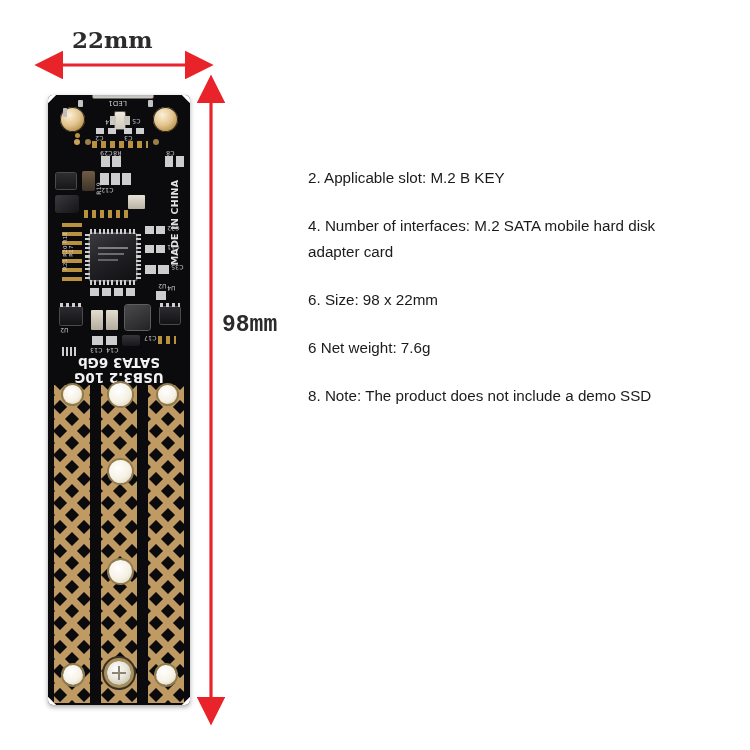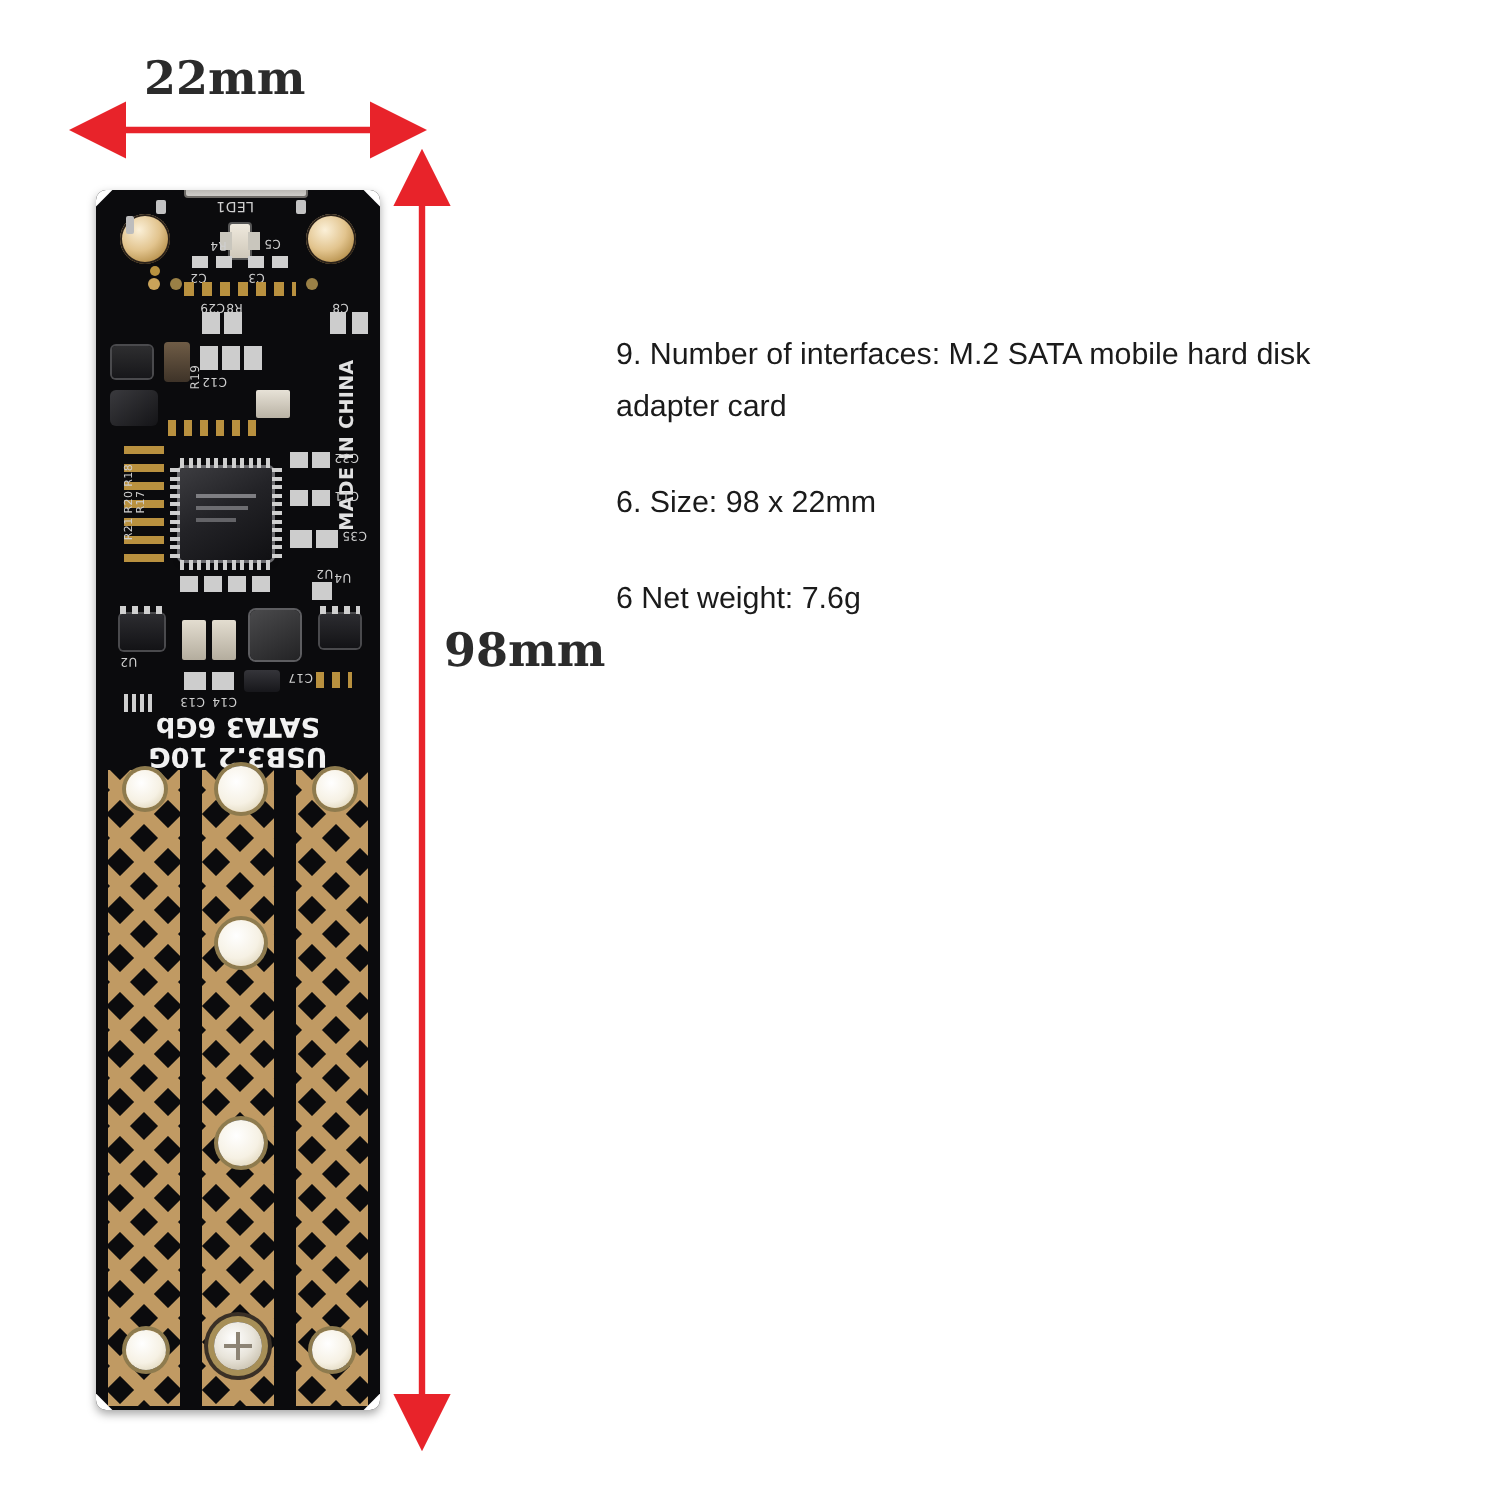--- a/index.html
+++ b/index.html
@@ -32,20 +32,21 @@
   }
   #label-width {
     left: 72px;
     top: 26px;
     font-size: 23px;
   }
   #label-height {
     left: 222px;
     top: 312px;
     font-size: 23px;
+    font-family: Liberation Mono, monospace;
   }
 
   
   #arrows {
     position: absolute;
     left: 0; top: 0;
     width: 750px; height: 750px;
     pointer-events: none;
   }
 
@@ -342,26 +343,28 @@
 
     <div class="hole-white" style="left:15px; top:570px; width:20px; height:20px;"></div>
     <div class="hole-screw" style="left:59px; top:566px; width:24px; height:24px;"></div>
     <div class="hole-white" style="left:108px; top:570px; width:20px; height:20px;"></div>
 
   </div>
 
   <div id="spec-list">
 
 
-
-    <div class="spec-item">9. Number of interfaces: M.2 SATA mobile hard disk
+    <div class="spec-item">2. Applicable slot: M.2 B KEY</div>
+
+    <div class="spec-item">4. Number of interfaces: M.2 SATA mobile hard disk
 adapter card</div>
 
 
     <div class="spec-item">6. Size: 98 x 22mm</div>
 
     <div class="spec-row">
       <div class="spec-cell spec-cell-a">6 Net weight: 7.6g</div>
     </div>
 
+    <div class="spec-item">8. Note: The product does not include a demo SSD</div>
   </div>
 
 </div>
 
 </body></html>

